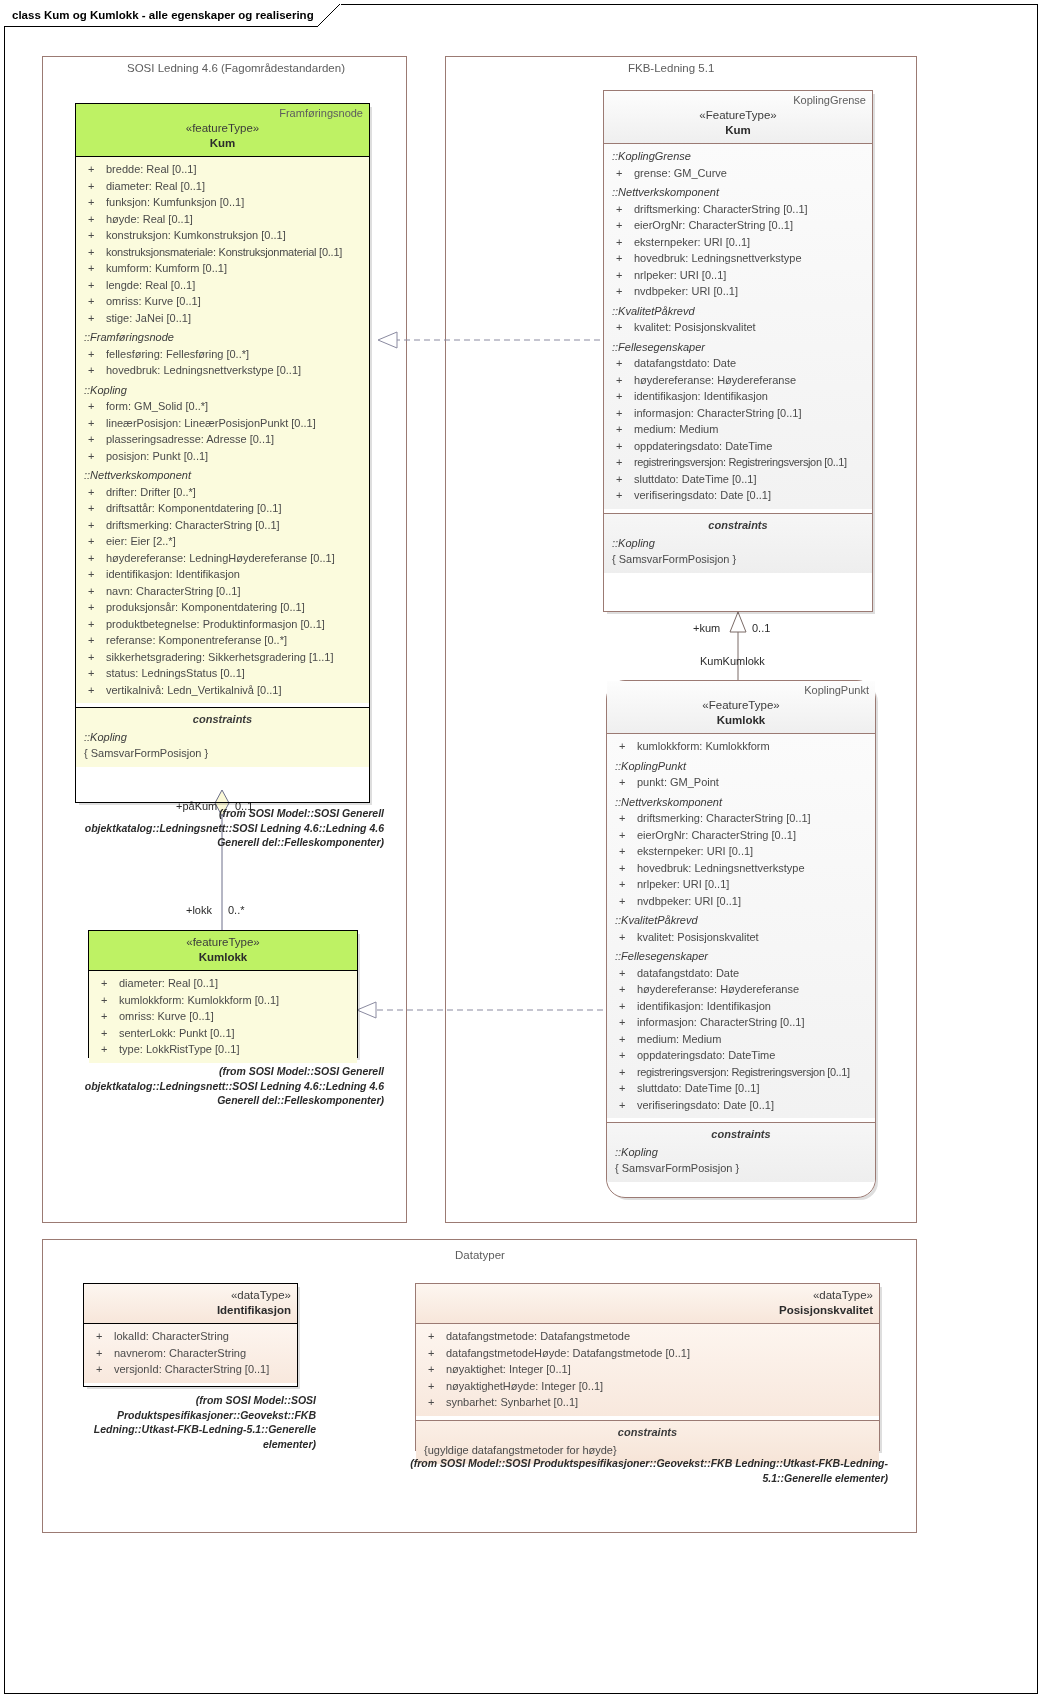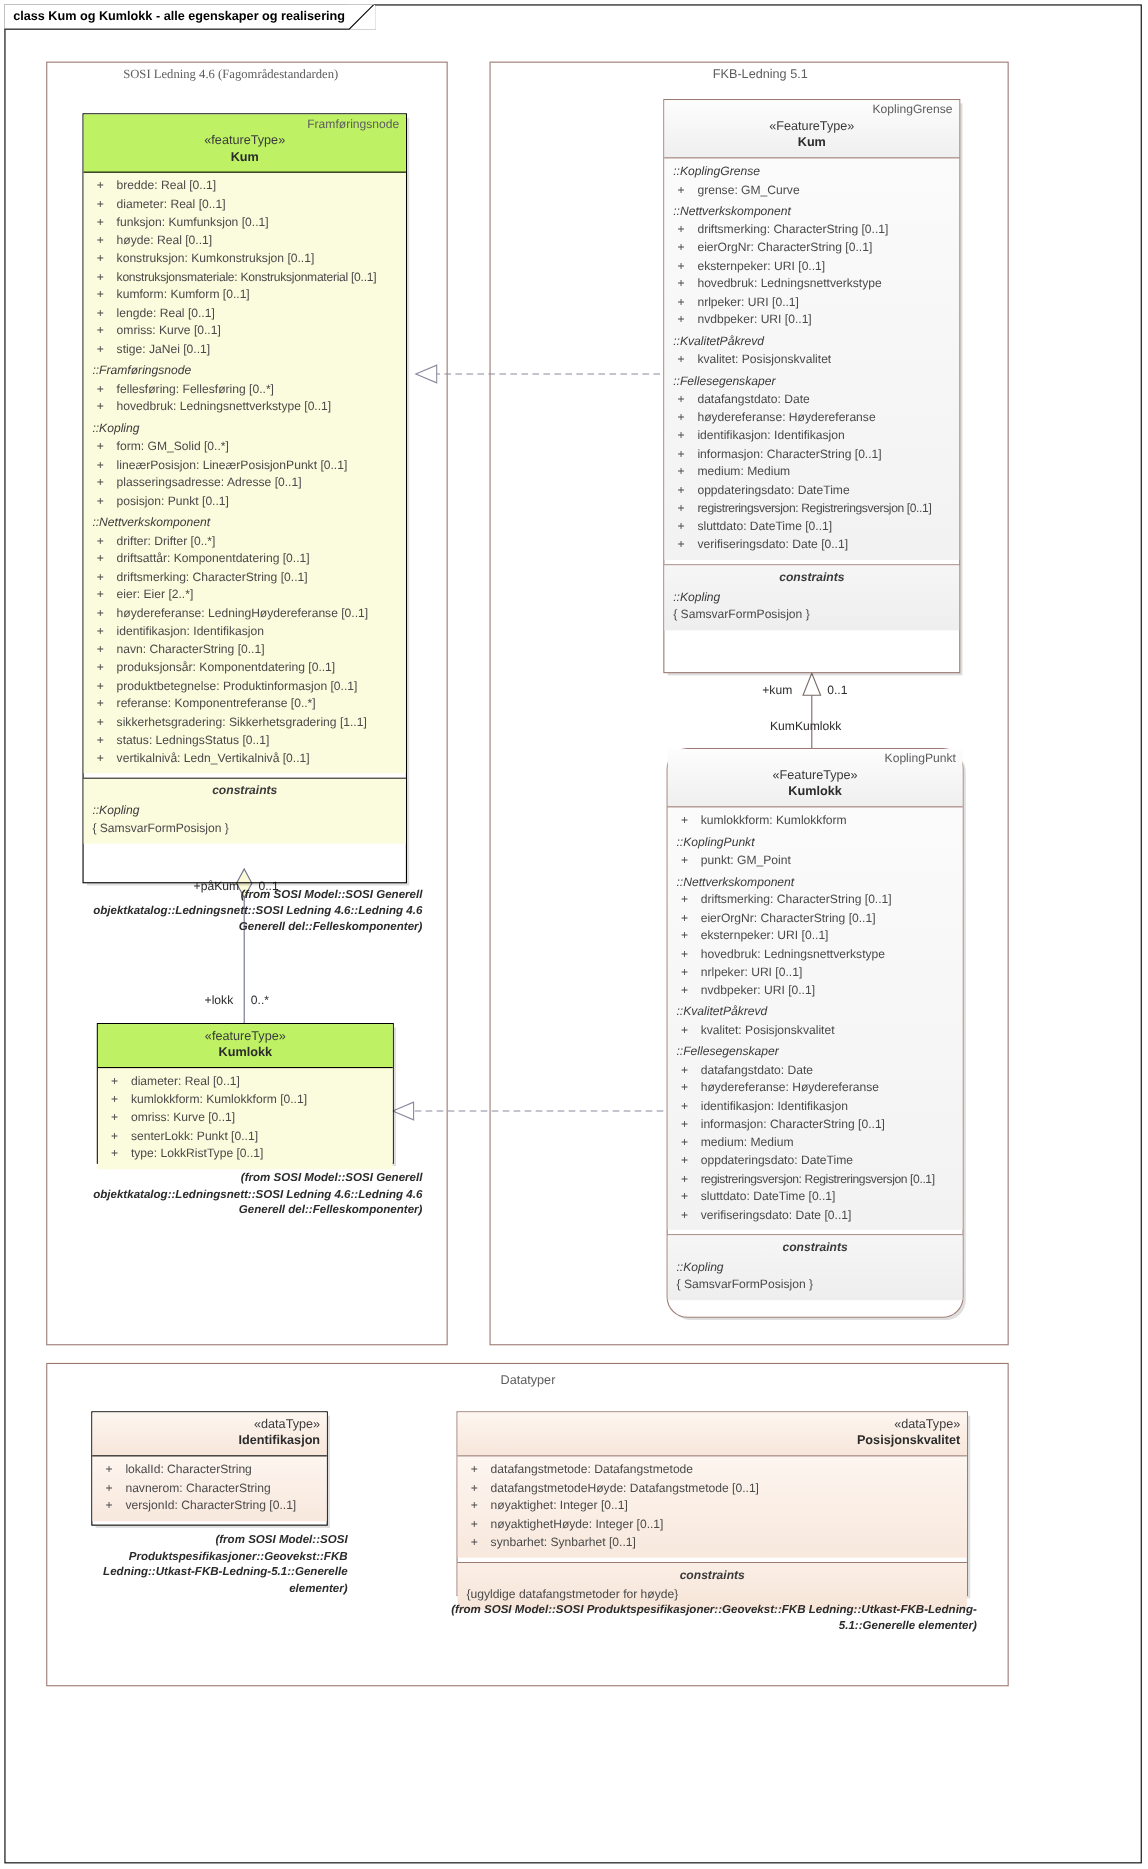--- a/index.html
+++ b/index.html
@@ -209,24 +209,24 @@
     <span>class Kum og Kumlokk - alle egenskaper og realisering</span>
     <span class="frame-tab-diag">
       <svg width="24" height="24" viewBox="0 0 24 24">
         <polygon points="0,0 24,0 24,24 0,24" fill="#ffffff"></polygon>
         <line x1="0" y1="23" x2="23" y2="0" stroke="#000000" stroke-width="1"></line>
       </svg>
     </span>
   </div>
 
   <div class="pkg" style="left:42px;top:56px;width:365px;height:1167px;"></div>
-  <div class="pkg-label" style="left:112px;top:62px;font-family:Liberation Serif, serif;">SOSI Ledning 4.6 (Fagområdestandarden)</div>
+  <div class="pkg-label" style="left:127px;top:62px;">SOSI Ledning 4.6 (Fagområdestandarden)</div>
 
   <div class="pkg" style="left:445px;top:56px;width:472px;height:1167px;"></div>
-  <div class="pkg-label" style="left:648px;top:62px;">FKB-Ledning 5.1</div>
+  <div class="pkg-label" style="left:628px;top:62px;">FKB-Ledning 5.1</div>
 
   <div class="pkg" style="left:42px;top:1239px;width:875px;height:294px;"></div>
   <div class="pkg-label" style="left:455px;top:1249px;">Datatyper</div>
 
   <svg class="ov" width="1044" height="1699">
     
     <line x1="222" y1="800" x2="222" y2="930" stroke="#6c6f8a" stroke-width="1"></line>
     <polygon points="222,790 229,803 222,816 215,803" fill="#fbf9d8" stroke="#6c6f8a" stroke-width="1"></polygon>
 
     

